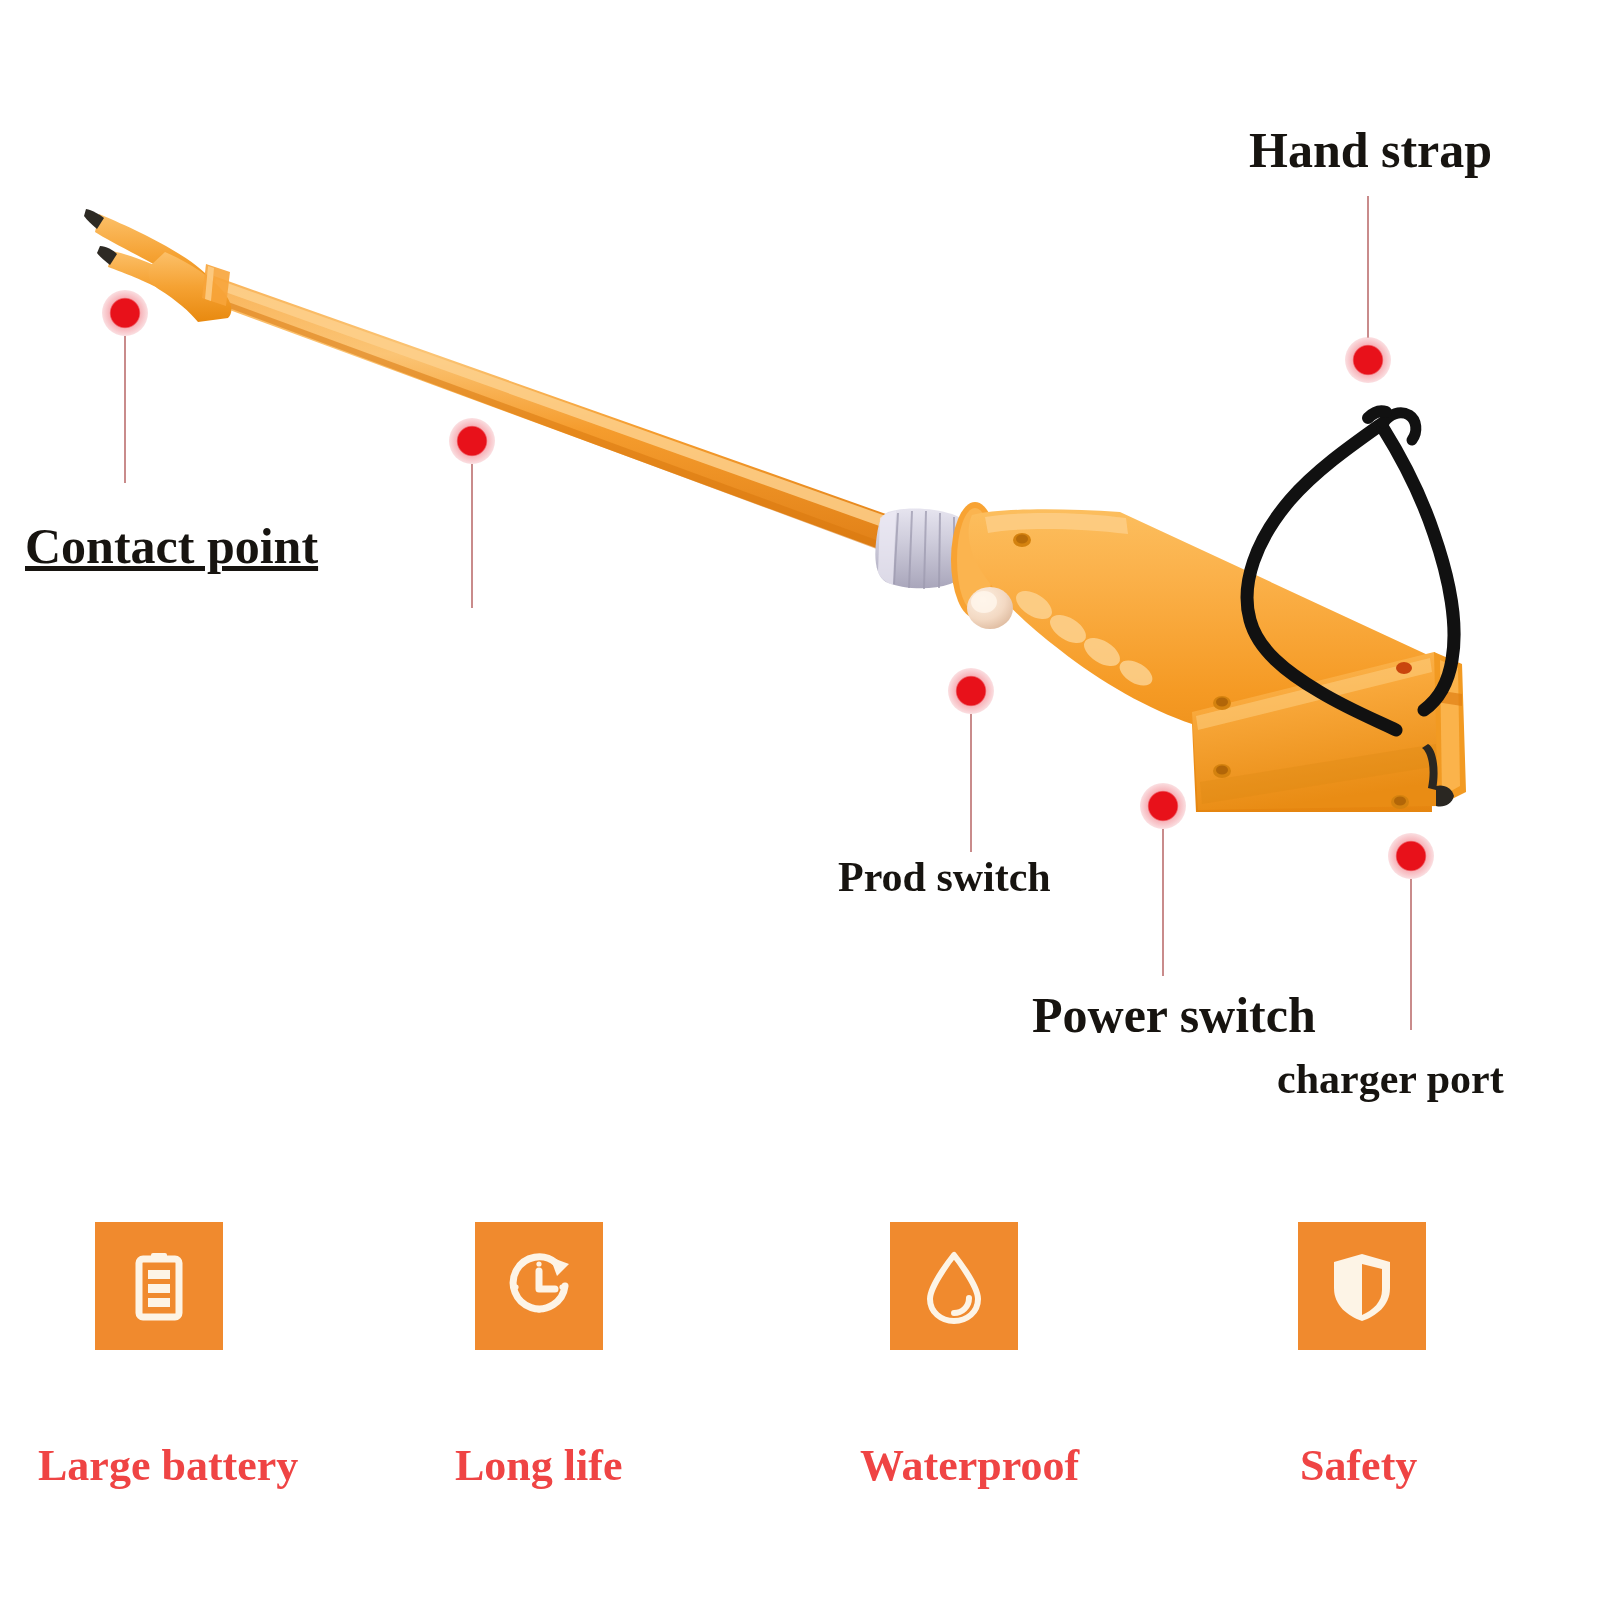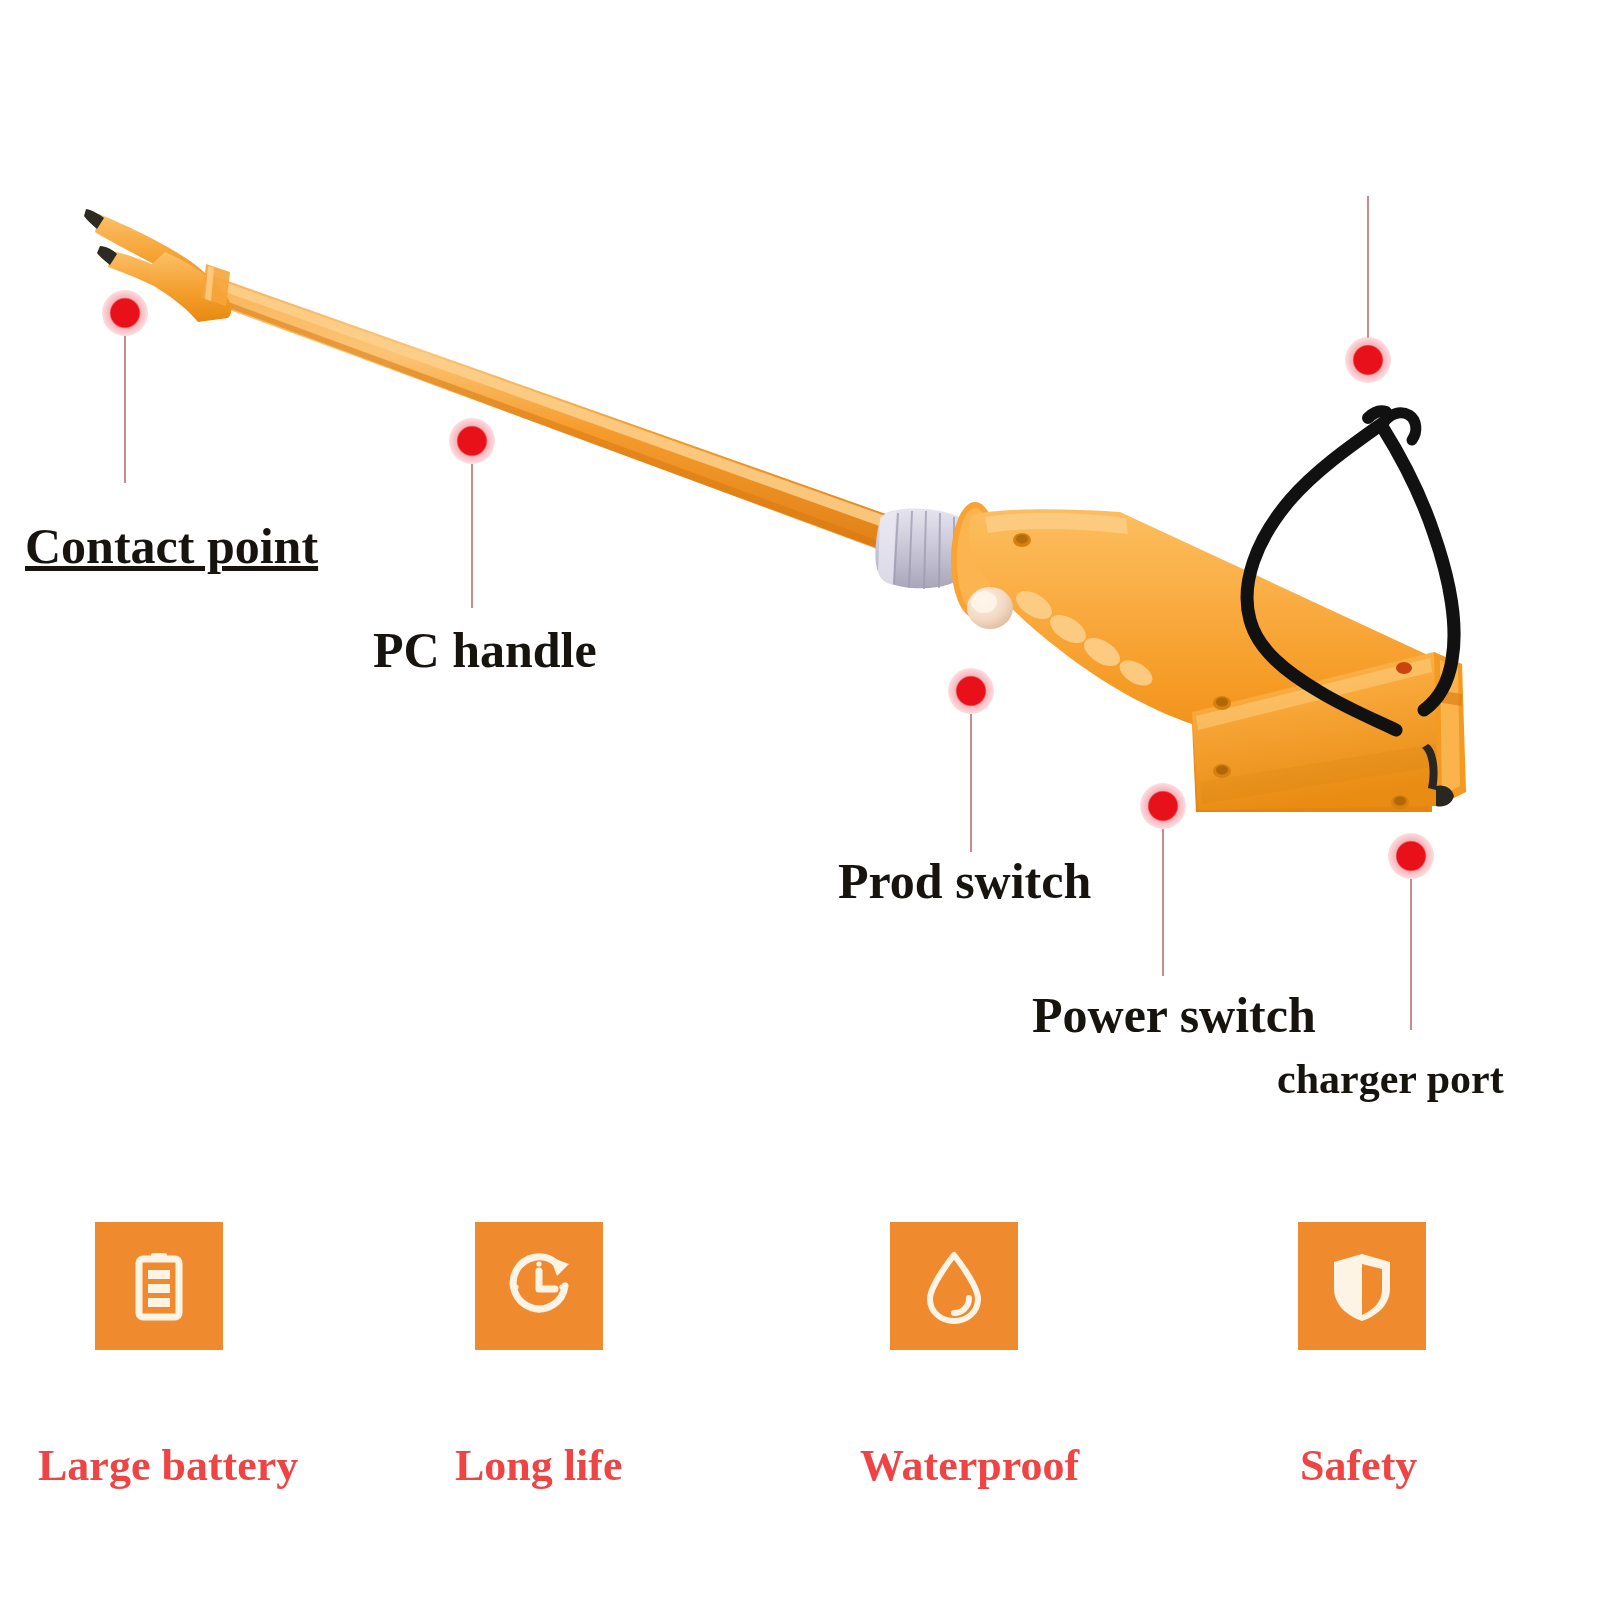--- a/index.html
+++ b/index.html
@@ -248,34 +248,34 @@
                C 1450 580, 1458 626, 1452 660
                C 1448 684, 1438 700, 1424 710" stroke-width="13"></path>
 
       <path d="M 1383 423
                C 1390 414, 1400 410, 1409 415
                C 1417 420, 1418 432, 1412 440" stroke-width="11"></path>
       <path d="M 1368 418 C 1374 412, 1380 410, 1386 412" stroke-width="12"></path>
     </g>
   </svg>
 
+  <div class="callout-label" style="left:1249px; top:125px; font-size:50px;">Hand strap</div>
   <div class="leader" style="left:1367px; top:196px; height:142px;"></div>
   <div class="marker" style="left:1345px; top:337px;"></div>
 
   <div class="marker" style="left:102px; top:290px;"></div>
   <div class="leader" style="left:124px; top:336px; height:147px;"></div>
   <div class="callout-label" style="left:25px; top:521px; font-size:50px;text-decoration:underline;">Contact point</div>
 
   <div class="marker" style="left:449px; top:418px;"></div>
   <div class="leader" style="left:471px; top:464px; height:144px;"></div>
-  <div class="callout-label" style="left:373px; top:625px; font-size:50px;">PC handle</div>
 
   <div class="marker" style="left:948px; top:668px;"></div>
   <div class="leader" style="left:970px; top:714px; height:138px;"></div>
-  <div class="callout-label" style="left:838px; top:856px; font-size:50px;">Prod switch</div>
+  <div class="callout-label" style="left:838px; top:856px; font-size:42px;">Prod switch</div>
 
   <div class="marker" style="left:1140px; top:783px;"></div>
   <div class="leader" style="left:1162px; top:829px; height:147px;"></div>
   <div class="callout-label" style="left:1032px; top:990px; font-size:50px;">Power switch</div>
 
   <div class="marker" style="left:1388px; top:833px;"></div>
   <div class="leader" style="left:1410px; top:879px; height:151px;"></div>
   <div class="callout-label" style="left:1277px; top:1058px; font-size:42px;">charger port</div>
 
   <div class="feature" style="left:95px;">

